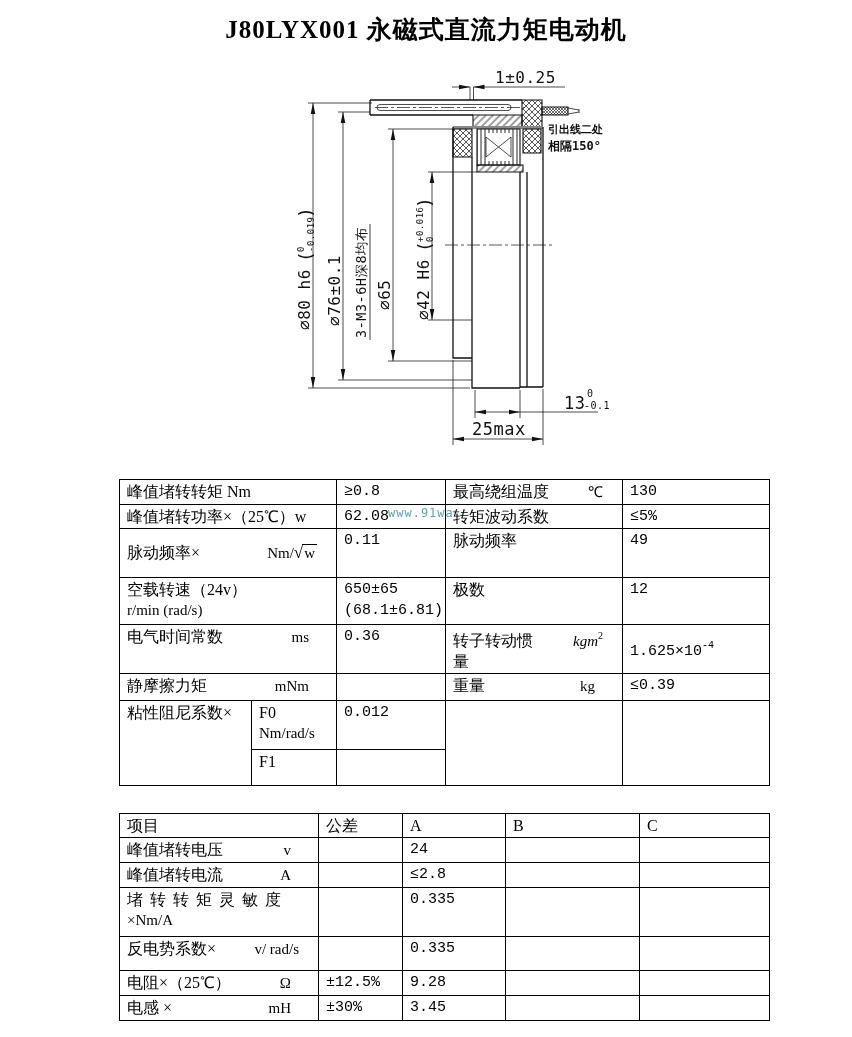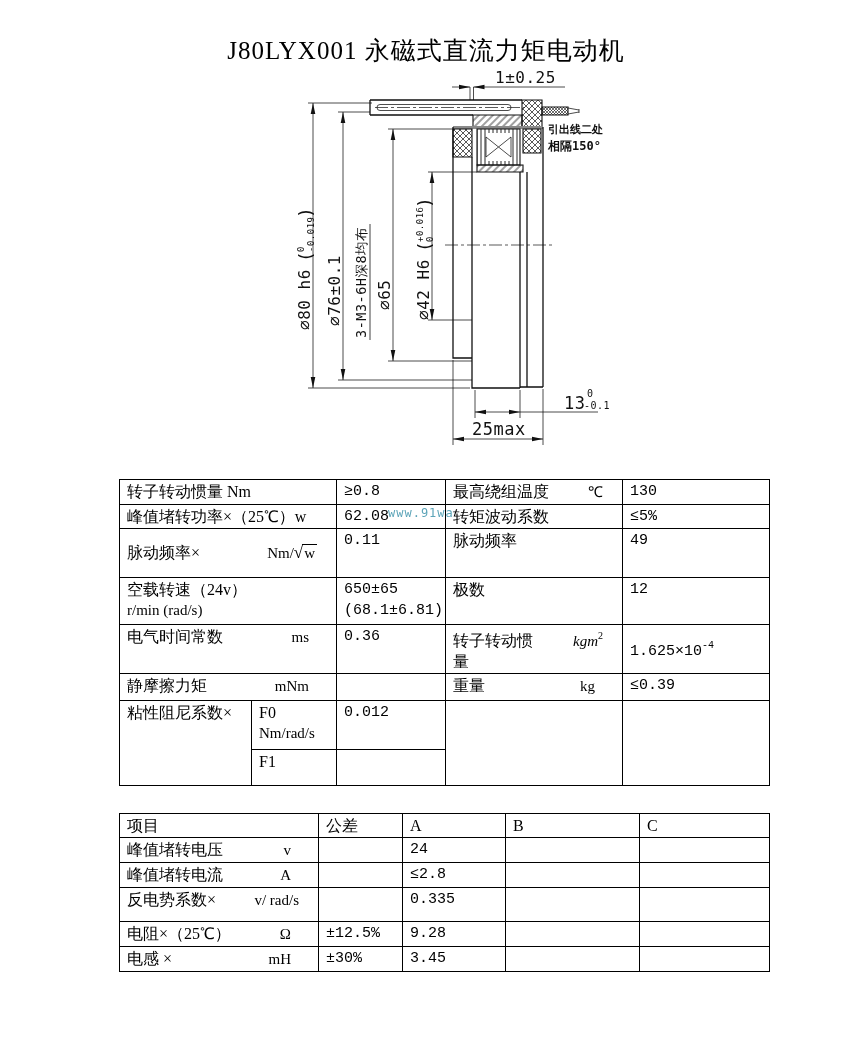--- a/index.html
+++ b/index.html
@@ -1,19 +1,19 @@
 <!DOCTYPE html>
 <html><head>
 <meta charset="utf-8">
 <style>
   html,body{margin:0;padding:0;background:#ffffff;}
   .page{position:relative;width:852px;height:1037px;background:#fff;overflow:hidden;
         font-family:"Liberation Serif",serif;color:#000;}
   .title{position:absolute;top:13px;left:0;width:100%;text-align:center;
-         font-size:25px;font-weight:normal;letter-spacing:1px;margin-top:21px;}
+         font-size:25px;font-weight:bold;letter-spacing:1px;}
   
   .draw{position:absolute;left:280px;top:58px;width:340px;height:400px;}
   .draw line,.draw path,.draw rect{vector-effect:non-scaling-stroke;}
   .s{stroke:#111;stroke-width:1.3;fill:none;}
   .sr{stroke:#111;stroke-width:1.1;}
   .e{stroke:#111;stroke-width:0.75;fill:none;}
   .cl{stroke:#111;stroke-width:0.7;stroke-dasharray:13 3 3 3;}
   .dtx{font-family:"DejaVu Sans Mono",monospace;fill:#111;letter-spacing:0.5px;}
   .ctx{font-family:"Liberation Sans",sans-serif;font-weight:bold;font-size:11px;fill:#111;}
   .ctx2{font-family:"DejaVu Sans Mono",monospace;font-weight:bold;font-size:12px;fill:#111;}
@@ -168,21 +168,21 @@
   <table class="t t1">
     <colgroup>
       <col style="width:132px">
         <col style="width:85px">
         <col style="width:109px">
       <col style="width:177px">
         <col style="width:147px">
     </colgroup>
     <tbody>
     <tr style="height:24px">
-      <td colspan="2"><span>转子转动惯量 Nm</span></td>
+      <td colspan="2"><span>峰值堵转转矩 Nm</span></td>
       <td class="val"><span>≥0.8</span></td>
       <td>
         <div class="cu">
               <span>最高绕组温度</span>
               <span class="u">℃</span>
             </div>
       </td>
       <td class="val"><span>130</span></td>
     </tr>
     <tr style="height:24px">
@@ -298,20 +298,30 @@
         <div class="cu">
               <span>峰值堵转电流</span>
               <span class="u2">A</span>
             </div>
       </td>
       <td class="val"><span></span></td>
       <td class="val"><span>≤2.8</span></td>
       <td></td>
       <td></td>
     </tr>
+    <tr style="height:49px">
+      <td>
+        <div class="lsp">堵转转矩灵敏度</div>
+            <div style="font-size:15px">×Nm/A</div>
+      </td>
+      <td class="val"><span></span></td>
+      <td class="val"><span>0.335</span></td>
+      <td></td>
+      <td></td>
+    </tr>
     <tr style="height:34px">
       <td>
         <div class="cu">
               <span>反电势系数×</span>
               <span class="u">v/ rad/s</span>
             </div>
       </td>
       <td class="val"><span></span></td>
       <td class="val"><span>0.335</span></td>
       <td></td>

